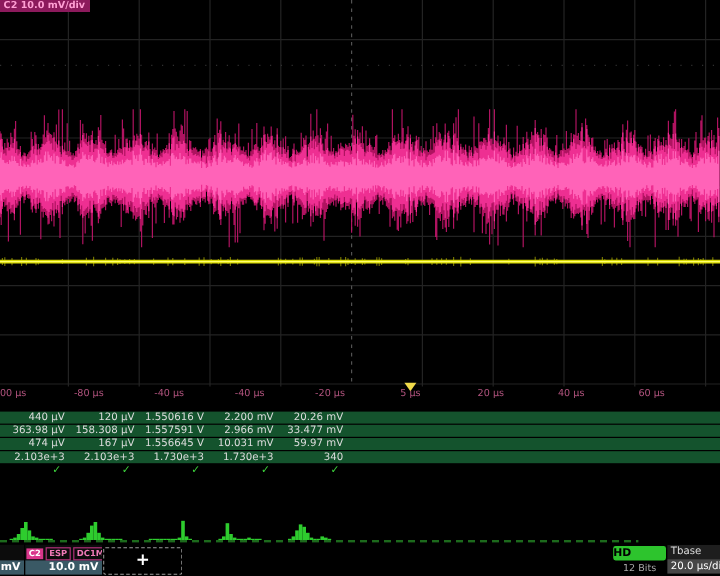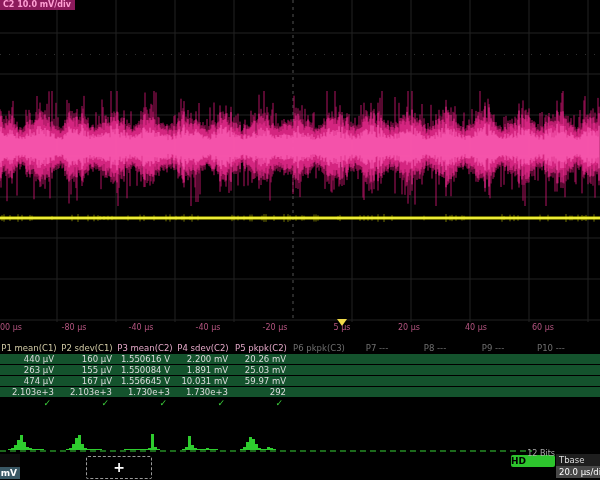--- a/index.html
+++ b/index.html
@@ -34,21 +34,21 @@
   .tagrow{display:flex;align-items:center;height:12px;gap:2px;padding:1px 1px 0 1px;}
   .tag{font-size:7px;font-weight:bold;line-height:9px;padding:0 2px;white-space:nowrap;}
   .tag.solid-c2{background:#d9368b;color:#fff;}
   .tag.outline-c2{border:1px solid #b03078;color:#f07ab8;}
   .valstrip{height:12px;line-height:12px;background:#3a5965;color:#fff;
             font-size:9px;font-weight:bold;text-align:right;padding-right:3px;}
   #add-box{position:absolute;left:86px;top:456px;width:64px;height:21px;border:1px dashed #9a9a9a;
            border-radius:2px;color:#fff;font-size:14px;font-weight:bold;text-align:center;line-height:21px;}
   #hd-badge{position:absolute;left:511px;top:455px;width:44px;height:12px;background:#2dc42d;
             border-radius:2px;color:#000;font-size:9px;font-weight:bold;line-height:12px;}
-  #hd-sub{position:absolute;left:511px;top:449px;width:44px;color:#a8a8a8;font-size:8px;text-align:right;}
+  #hd-sub{position:absolute;left:511px;top:469px;width:44px;color:#a8a8a8;font-size:8px;text-align:center;}
   #tbase-box{position:absolute;left:556px;top:454px;width:44px;height:25px;overflow:hidden;}
   #tbase-label{height:11px;line-height:11px;background:#1e1e1e;color:#ddd;font-size:8.5px;
                padding:1px 0 0 3px;white-space:nowrap;}
   #tbase-value{height:12px;line-height:12px;background:#474747;color:#fff;font-size:8.5px;
                padding-left:3px;white-space:nowrap;}
 </style>
 </head>
 <body>
 
 <div id="screen">
@@ -74,52 +74,39 @@
       <div class="tlabel" style="left: 141px; top: 2px;">-40 µs</div>
       <div class="tlabel" style="left: 208px; top: 2px;">-40 µs</div>
       <div class="tlabel" style="left: 275px; top: 2px;">-20 µs</div>
       <div class="tlabel" style="left: 342px; top: 2px;">5 µs</div>
       <div class="tlabel" style="left: 409px; top: 2px;">20 µs</div>
       <div class="tlabel" style="left: 476px; top: 2px;">40 µs</div>
       <div class="tlabel" style="left: 543px; top: 2px;">60 µs</div>
     </div>
 
   <div id="measure-table">
-      <div class="mrow">
-        <div class="mcell mhead tone-c1">P1 mean(C1)</div>
-        <div class="mcell mhead tone-c1">P2 sdev(C1)</div>
-        <div class="mcell mhead tone-c2">P3 mean(C2)</div>
-        <div class="mcell mhead tone-c2">P4 sdev(C2)</div>
-        <div class="mcell mhead tone-c2">P5 pkpk(C2)</div>
-        <div class="mcell mhead tone-off">P6 pkpk(C3)</div>
-        <div class="mcell mhead tone-off">P7 ---</div>
-        <div class="mcell mhead tone-off">P8 ---</div>
-        <div class="mcell mhead tone-off">P9 ---</div>
-        <div class="mcell mhead tone-off">P10 ---</div>
-        <div class="mcell mhead tone-off">P11</div>
-      </div>
       <div class="mrow band">
         <div class="mcell">440 µV</div>
-        <div class="mcell">160 µV</div>
+        <div class="mcell">120 µV</div>
         <div class="mcell">1.550616 V</div>
         <div class="mcell">2.200 mV</div>
         <div class="mcell">20.26 mV</div>
         <div class="mcell"></div>
         <div class="mcell"></div>
         <div class="mcell"></div>
         <div class="mcell"></div>
         <div class="mcell"></div>
         <div class="mcell"></div>
       </div>
       <div class="mrow band">
-        <div class="mcell">263 µV</div>
-        <div class="mcell">155 µV</div>
-        <div class="mcell">1.550084 V</div>
-        <div class="mcell">1.891 mV</div>
-        <div class="mcell">25.03 mV</div>
+        <div class="mcell">363.98 µV</div>
+        <div class="mcell">158.308 µV</div>
+        <div class="mcell">1.557591 V</div>
+        <div class="mcell">2.966 mV</div>
+        <div class="mcell">33.477 mV</div>
         <div class="mcell"></div>
         <div class="mcell"></div>
         <div class="mcell"></div>
         <div class="mcell"></div>
         <div class="mcell"></div>
         <div class="mcell"></div>
       </div>
       <div class="mrow band">
         <div class="mcell">474 µV</div>
         <div class="mcell">167 µV</div>
@@ -131,21 +118,21 @@
         <div class="mcell"></div>
         <div class="mcell"></div>
         <div class="mcell"></div>
         <div class="mcell"></div>
       </div>
       <div class="mrow band">
         <div class="mcell">2.103e+3</div>
         <div class="mcell">2.103e+3</div>
         <div class="mcell">1.730e+3</div>
         <div class="mcell">1.730e+3</div>
-        <div class="mcell">292</div>
+        <div class="mcell">340</div>
         <div class="mcell"></div>
         <div class="mcell"></div>
         <div class="mcell"></div>
         <div class="mcell"></div>
         <div class="mcell"></div>
         <div class="mcell"></div>
       </div>
       <div class="mrow">
         <div class="mcell check">✓</div>
         <div class="mcell check">✓</div>
@@ -238,20 +225,28 @@
   <div class="descbox" style="left:0;width:20px;">
     <div style="width:78px;margin-left:-58px;">
       <div class="tagrow">
         
         
       </div>
       <div class="valstrip">10.0 mV</div>
     </div>
   </div>
 
+  <div class="descbox" style="left:21px;width:64px;">
+    <div class="tagrow">
+      <span class="tag solid-c2">C2</span>
+      <span class="tag outline-c2">ESP</span>
+      <span class="tag outline-c2">DC1M</span>
+    </div>
+    <div class="valstrip">10.0 mV</div>
+  </div>
 
   <div id="add-box">+</div>
 
   <div id="hd-badge">HD</div>
   <div id="hd-sub">12 Bits</div>
 
   <div id="tbase-box">
     <div id="tbase-label">Tbase</div>
     <div id="tbase-value">20.0 µs/div</div>
   </div>

